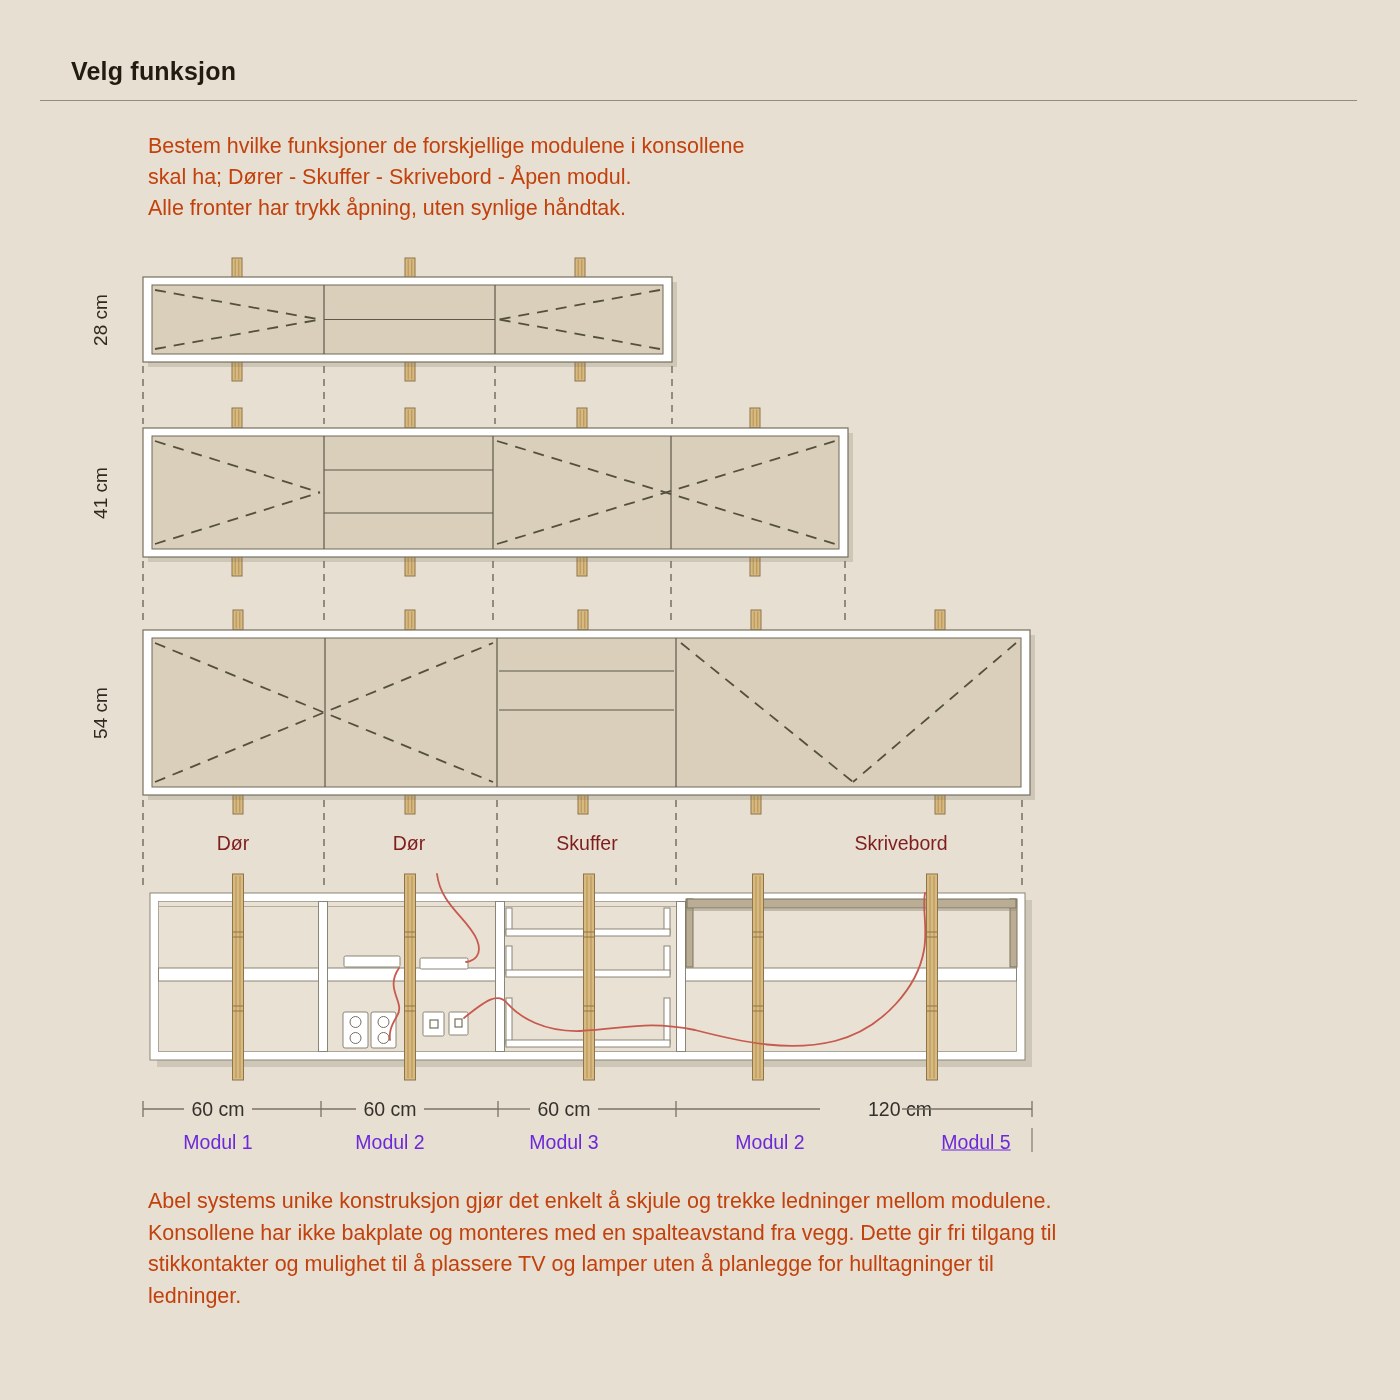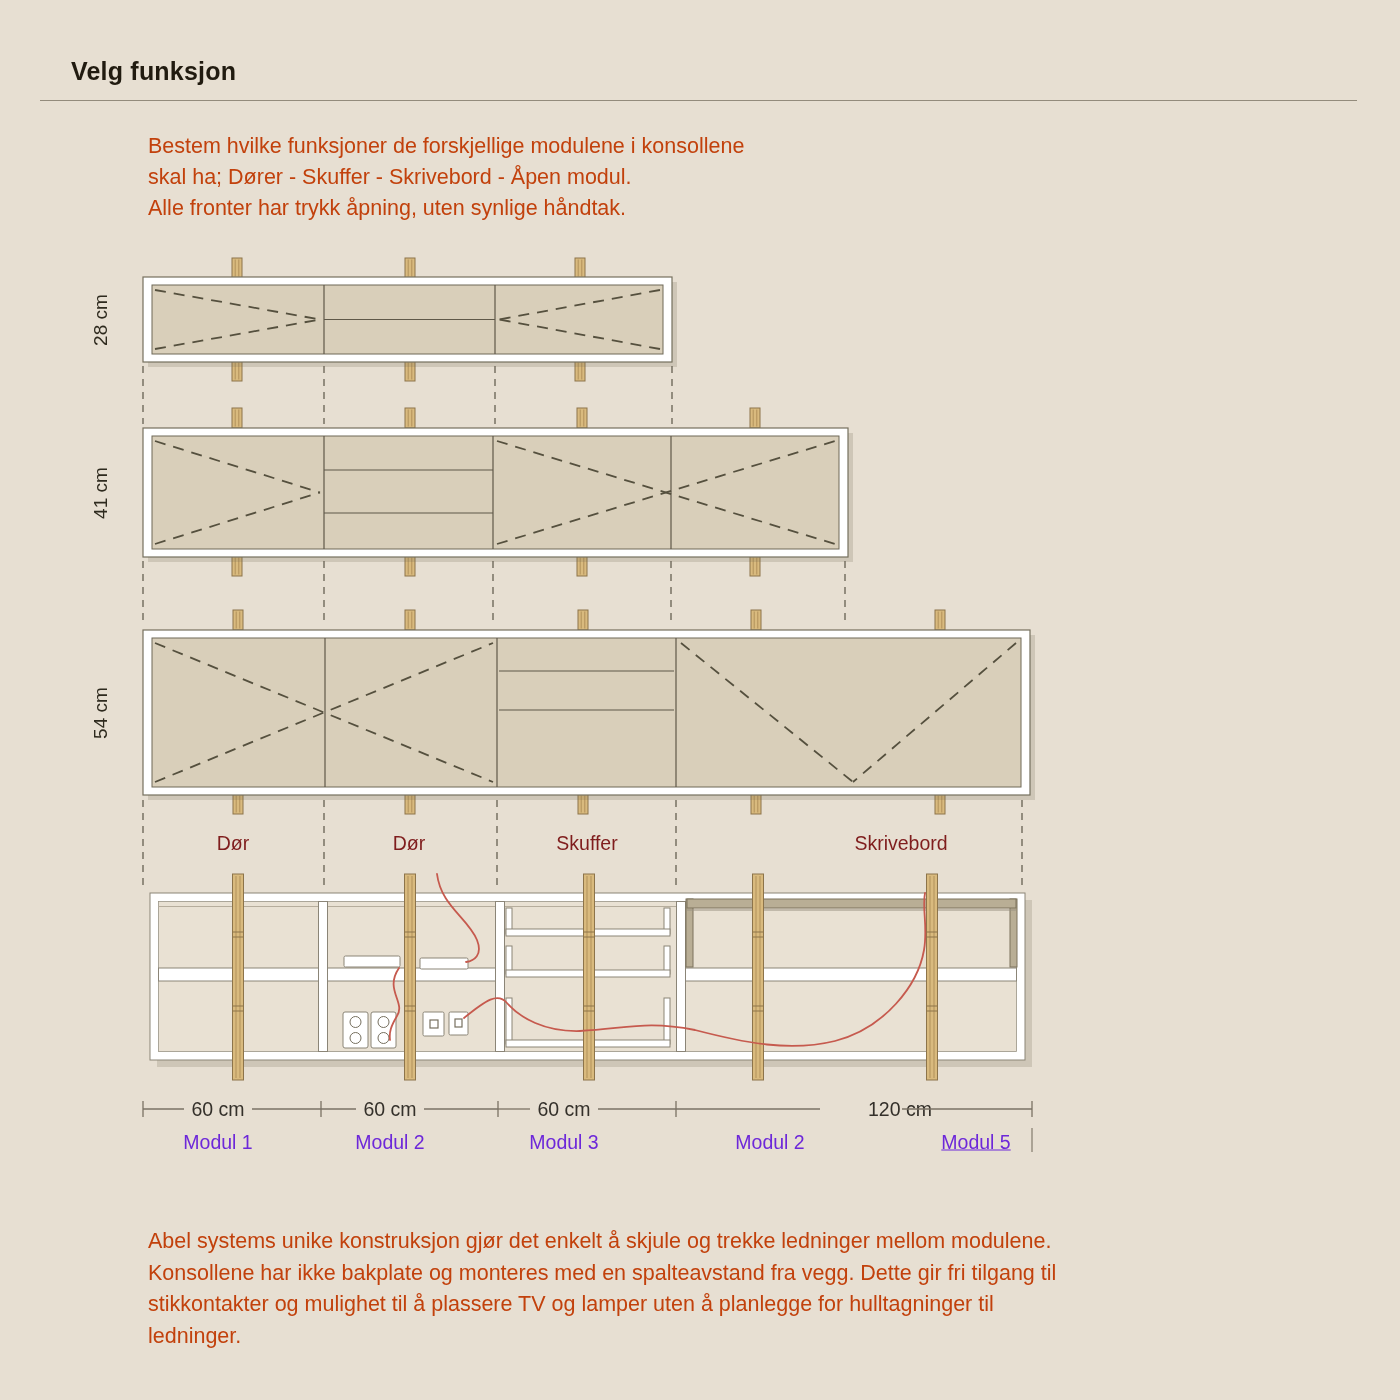--- a/index.html
+++ b/index.html
@@ -19,21 +19,21 @@
   }
   #title-rule{
     left:40px;top:100px;width:1317px;height:0;
     border-top:1.5px solid #938b7c;
   }
   .bodytext{
     font-size:21.5px;line-height:31px;color:#c2410c;
     white-space:pre-line;
   }
   #intro{left:148px;top:131px;width:800px;}
-  #description{left:148px;top:1186px;width:1120px;line-height:31.5px;margin-top:40px;}
+  #description{left:148px;top:1186px;width:1120px;line-height:31.5px;}
   .height-label{
     font-size:19px;color:#2e2a1e;
     transform:translate(-50%,-50%) rotate(-90deg);
     white-space:nowrap;
   }
   .func-label{
     font-size:19.5px;color:#7f1d1d;
     transform:translate(-50%,-50%);
     white-space:nowrap;
   }

